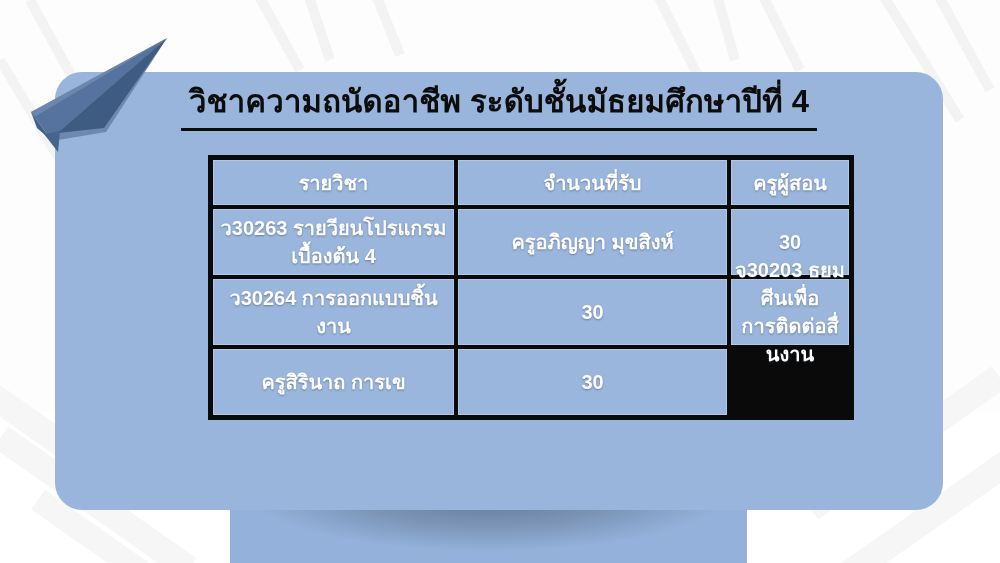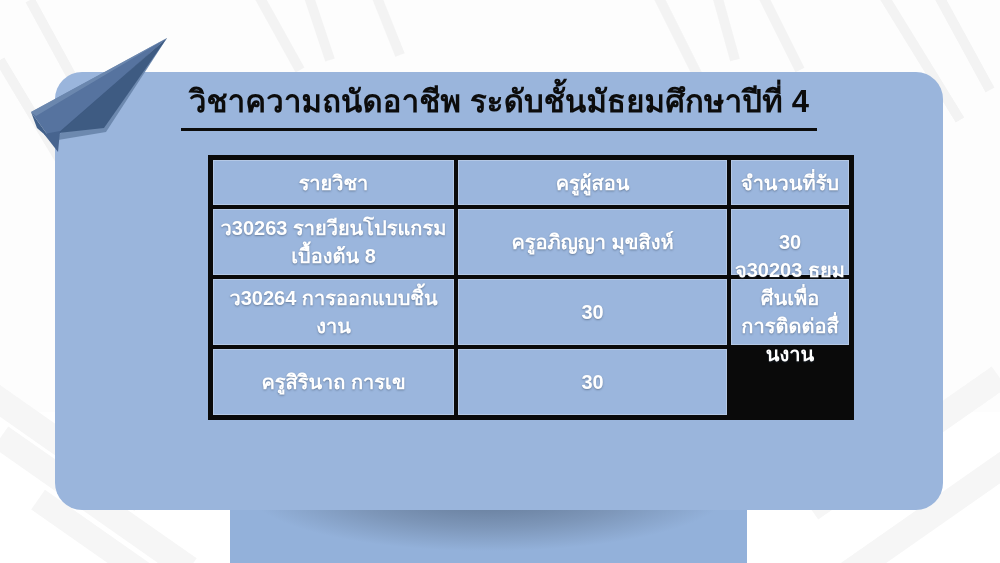--- a/index.html
+++ b/index.html
@@ -128,26 +128,26 @@
   <div class="card"></div>
 
   <div class="stand"></div>
 
   <div class="title-wrap">
     <span class="title-text">วิชาความถนัดอาชีพ ระดับชั้นมัธยมศึกษาปีที่ 4</span>
   </div>
 
   <div class="course-table">
     <div class="cell header">รายวิชา</div>
+    <div class="cell header">จำนวนที่รับ</div>
     <div class="cell header">ครูผู้สอน</div>
-    <div class="cell header">จำนวนที่รับ</div>
 
     <div class="cell">
       <span class="line">ว30263 รายวียนโปรแกรม</span>
-      <span class="line">เบื้องต้น 8</span>
+      <span class="line">เบื้องต้น 4</span>
     </div>
     <div class="cell">ครูอภิญญา มุขสิงห์</div>
     <div class="cell">30</div>
 
     <div class="cell">
       <span class="line">ว30264 การออกแบบชิ้นงาน</span>
     </div>
     <div class="cell">30</div>
 
     <div class="cell">

